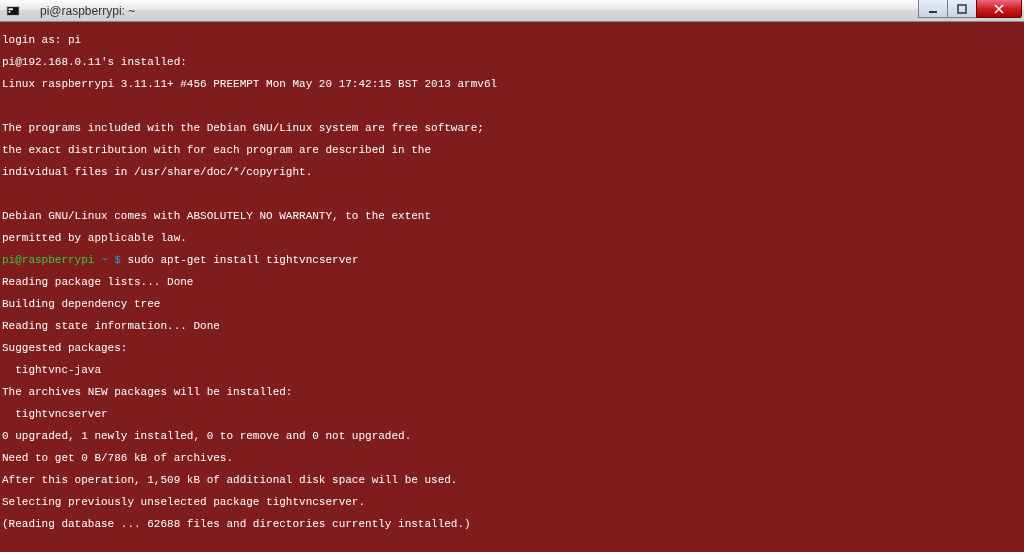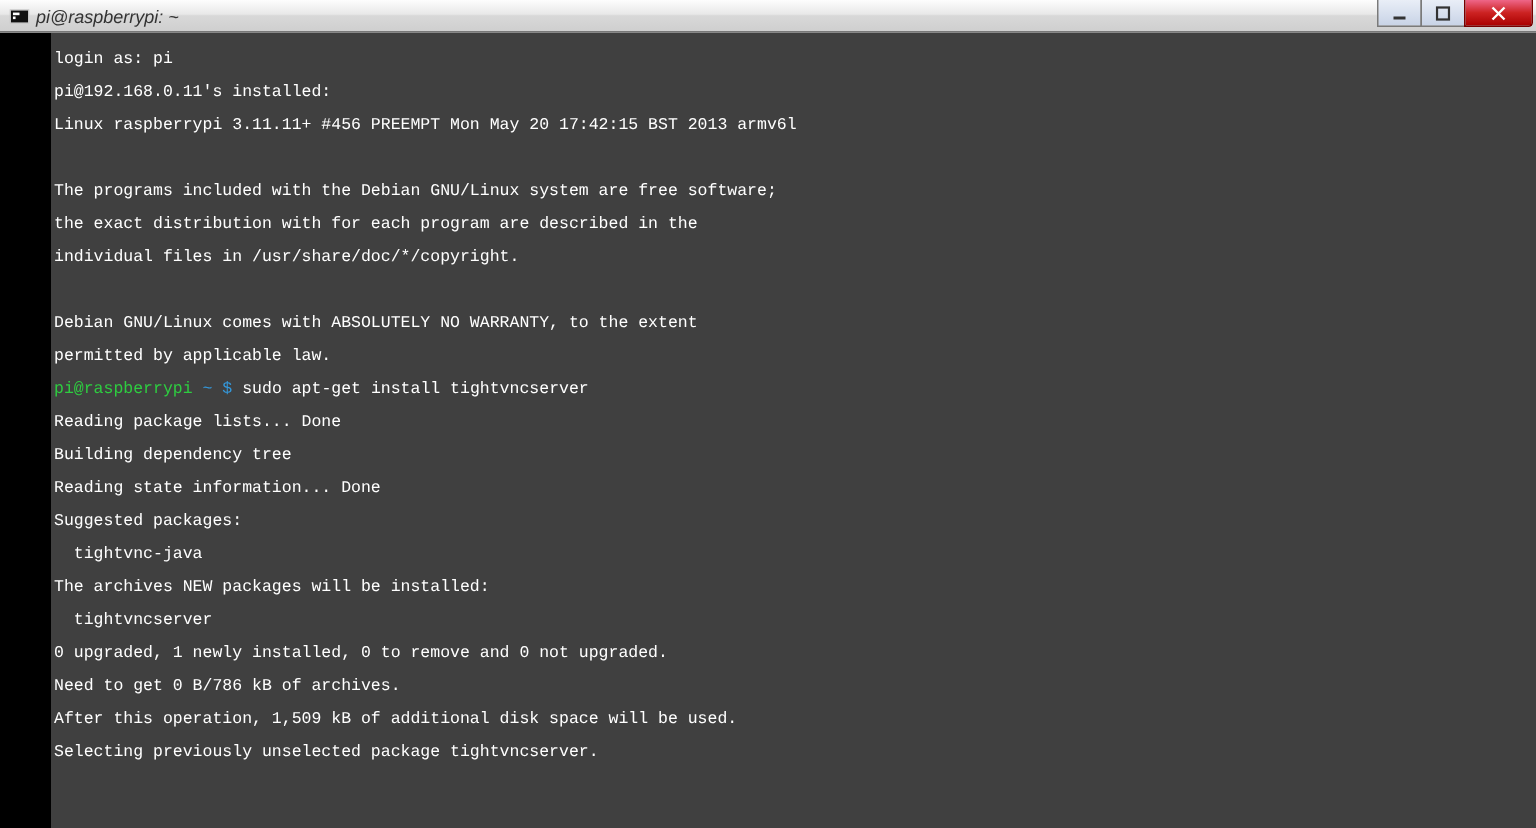--- a/index.html
+++ b/index.html
@@ -23,23 +23,22 @@
       display: flex;
       align-items: center;
       justify-content: space-between;
       font-family: "Segoe UI", Tahoma, sans-serif;
       font-size: 12px;
       color: #333;
     }
     .titlebar-left {
       display: flex;
       align-items: center;
-      gap: 4px;
+      gap: 20px;
       padding-left: 6px;
-      font-style: italic;
     }
     .titlebar-icon {
       width: 14px;
       height: 14px;
       display: inline-block;
     }
     .titlebar-title {
       white-space: nowrap;
     }
     .window-controls {
@@ -65,28 +64,27 @@
       background: linear-gradient(to bottom, #e68, #c22 50%, #a00 100%);
       color: #fff;
       border-color: #700;
       border-bottom-right-radius: 3px;
       margin-right: 2px;
     }
     .win-btn.min, .win-btn.max {
       background: linear-gradient(to bottom, #e9eef7, #c8d3e6);
     }
     .terminal {
-      background: #404040;
+      background: #7f1d1d;
       padding: 2px 2px;
       line-height: 1.0;
       white-space: pre;
       letter-spacing: 0;
       height: calc(100% - 22px);
       overflow: hidden;
-      margin-left: 34px;
     }
     .terminal div {
       min-height: 11px;
     }
     .prompt-user { color: #2ecc40; text-align: center; }
     .prompt-dir  { color: #3498db; }
     .cmd { color: #fff; }
   </style>
 </head>
 <body>
@@ -137,20 +135,21 @@
 <div>Building dependency tree</div>
 <div>Reading state information... Done</div>
 <div>Suggested packages:</div>
 <div>  tightvnc-java</div>
 <div>The archives NEW packages will be installed:</div>
 <div>  tightvncserver</div>
 <div>0 upgraded, 1 newly installed, 0 to remove and 0 not upgraded.</div>
 <div>Need to get 0 B/786 kB of archives.</div>
 <div>After this operation, 1,509 kB of additional disk space will be used.</div>
 <div>Selecting previously unselected package tightvncserver.</div>
+<div>(Reading database ... 62688 files and directories currently installed.)</div>
 
 
 
 
 
 
 
 
 
 

